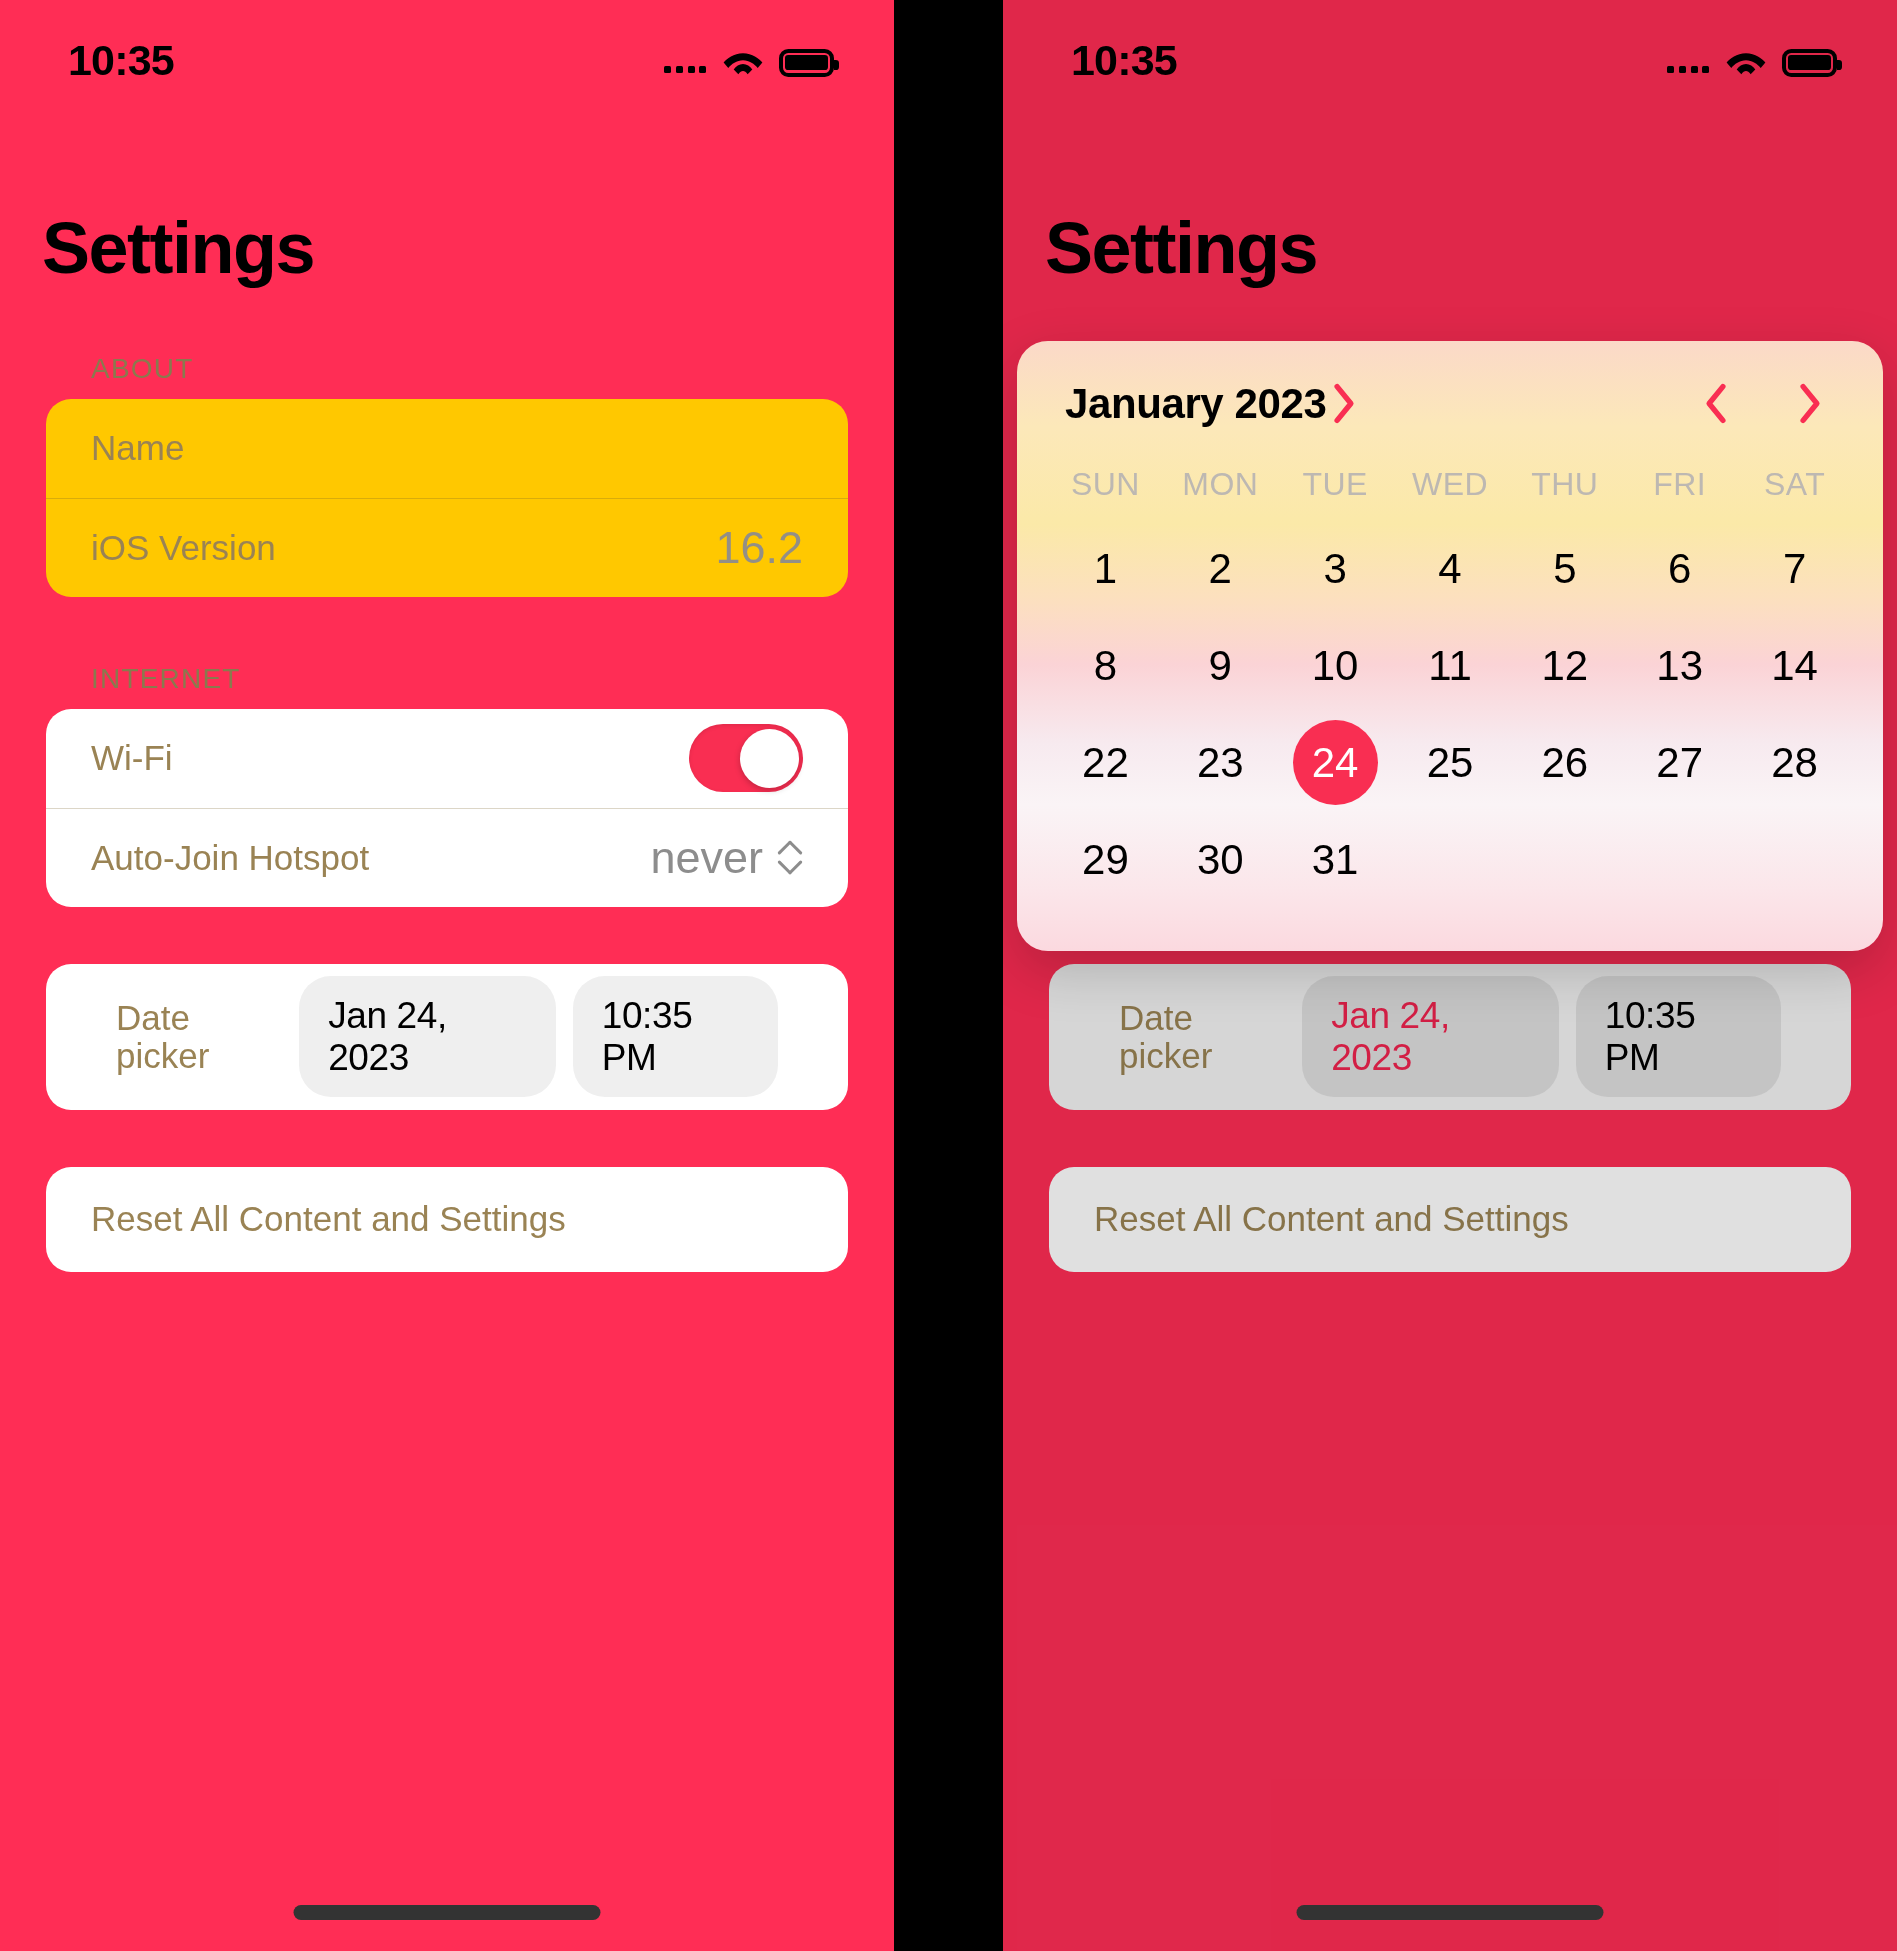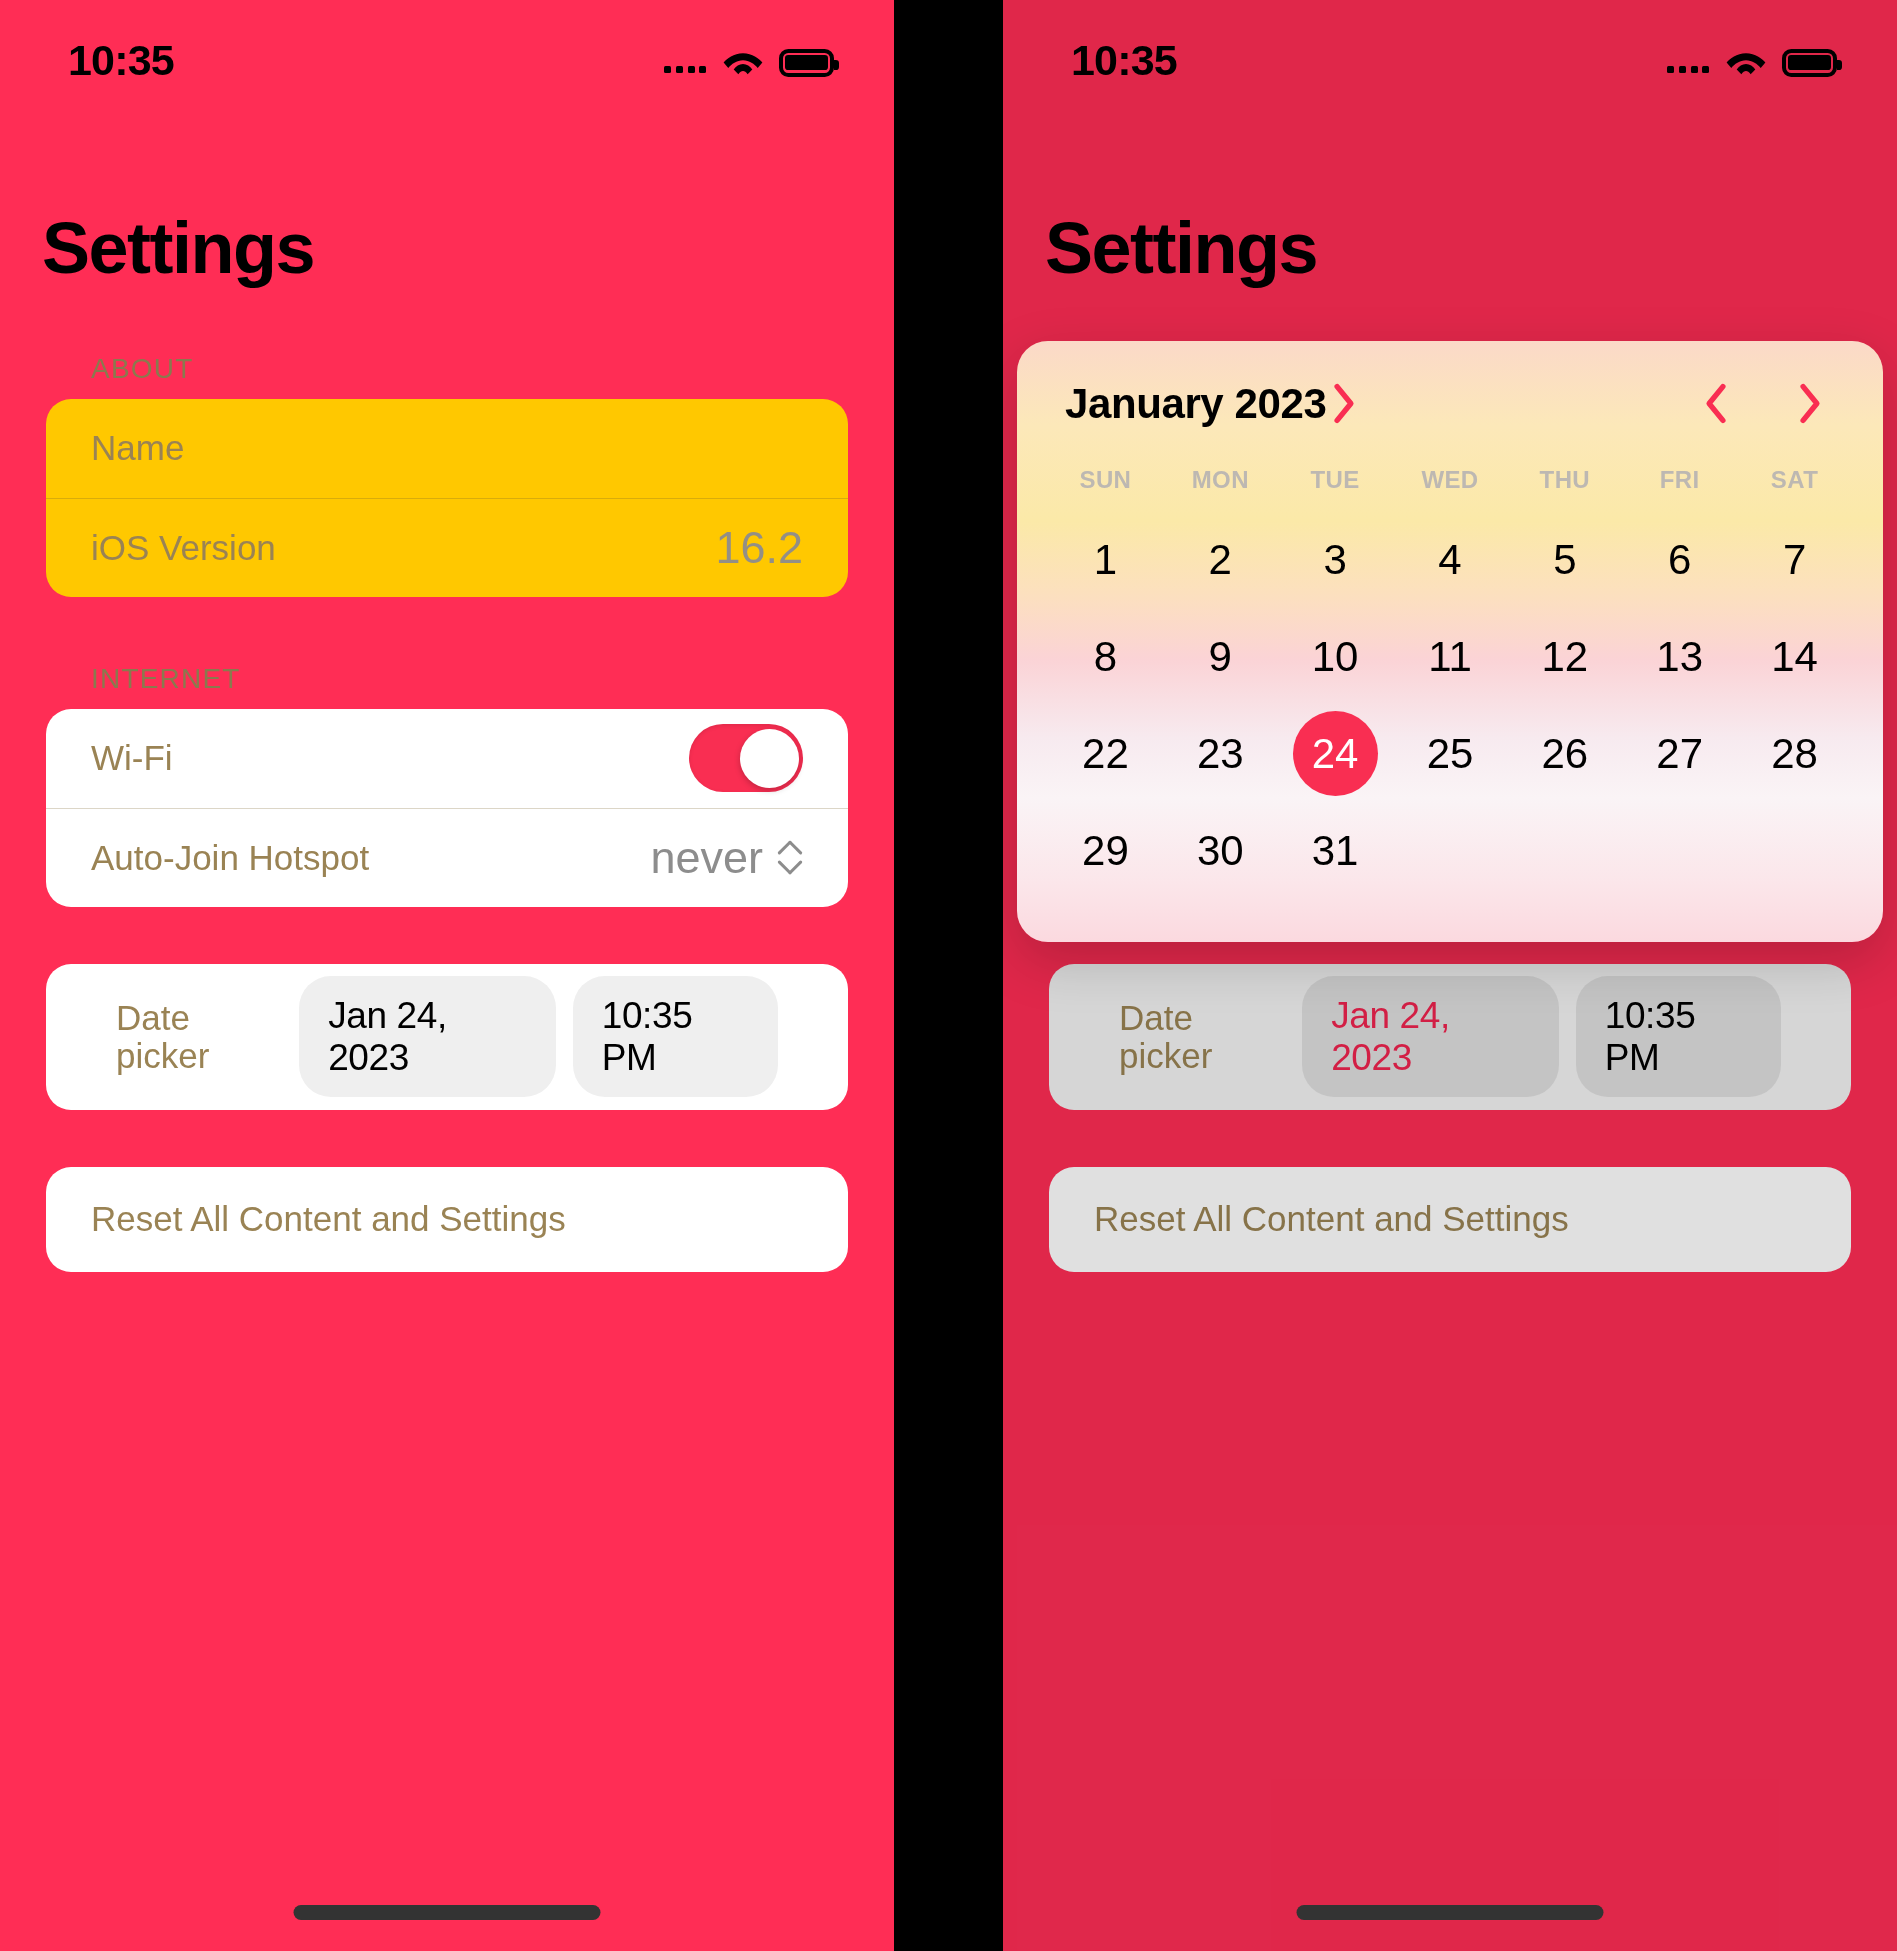--- a/index.html
+++ b/index.html
@@ -157,21 +157,21 @@
   }
   .cal-nav { display: flex; align-items: center; gap: 68px; padding-right: 12.3px; }
   .chev-pink { width: 26px; height: 43px; }
 
   .cal-grid { margin-top: 23px; }
   .cal-week {
     display: grid; grid-template-columns: repeat(7, 1fr);
     align-items: center; justify-items: center;
   }
   .cal-dow {
-    font-size: 24px; font-weight: 700; color: #BDB8B2; letter-spacing: 0.4px;
+    font-size: 32px; font-weight: 400; color: #BDB8B2; letter-spacing: 0.4px;
     padding: 7.7px 0 17px;
   }
   .cal-day {
     font-size: 42px; color: #000; height: 97px; width: 97px;
     display: flex; align-items: center; justify-content: center;
   }
   .cal-day.sel {
     background: #F92E52; color: #fff; border-radius: 50%;
     width: 85px; height: 85px; font-weight: 400;
   }

